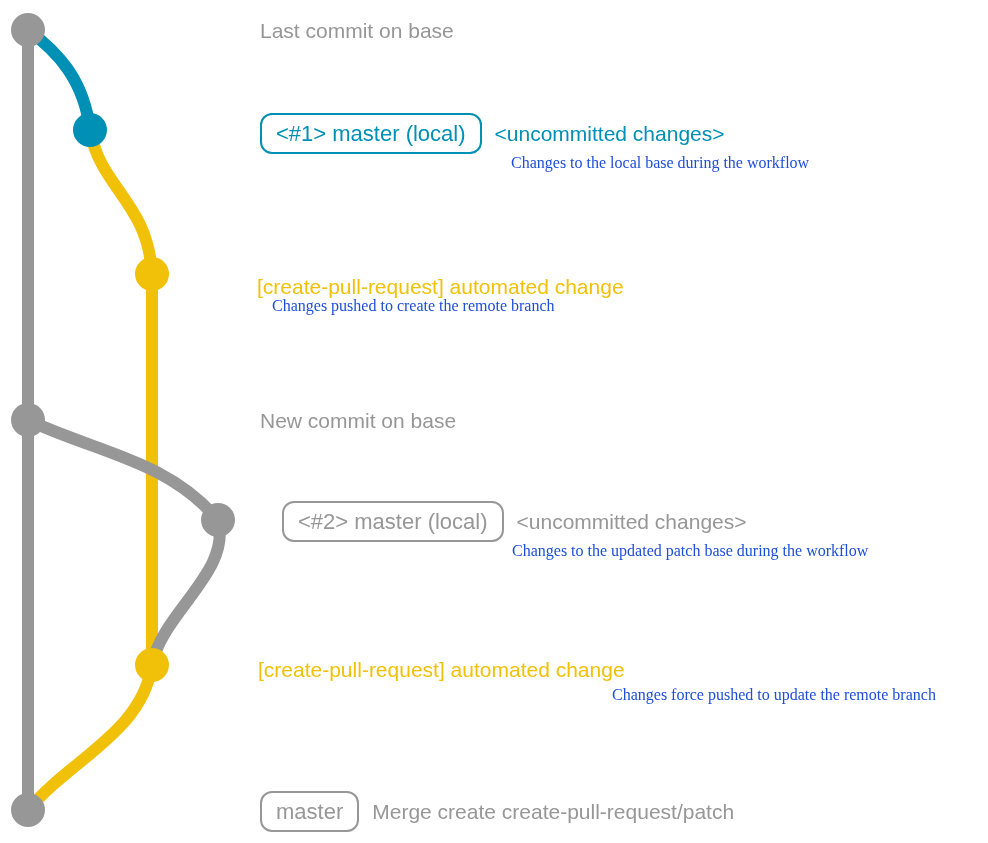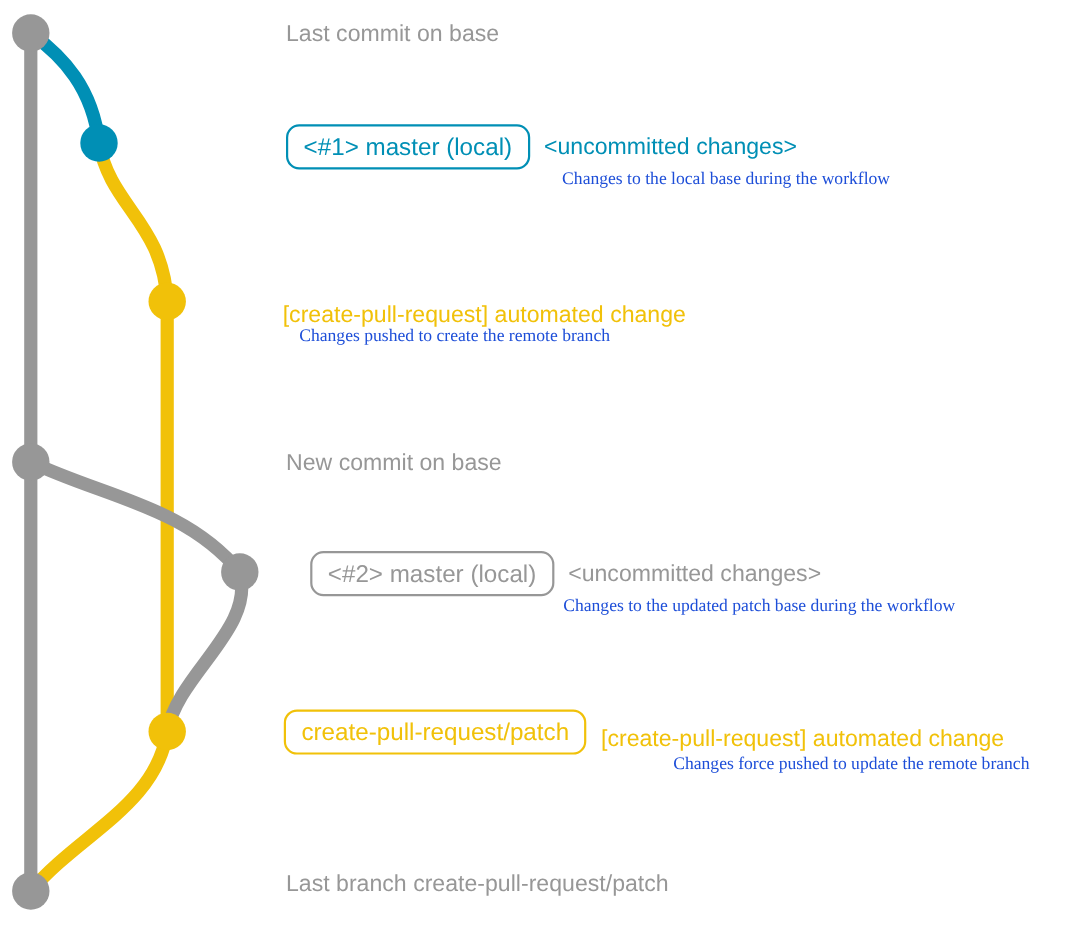--- a/index.html
+++ b/index.html
@@ -92,22 +92,22 @@
 
   <div class="abs label gray-text" style="left:260px; top:408px;">New commit on base</div>
 
   <div class="row" style="left:260px; top:501px;margin-left:22px;">
     <span class="tag tag-gray">&lt;#2&gt; master (local)</span>
     <span class="label gray-text">&lt;uncommitted changes&gt;</span>
   </div>
   <div class="abs detail" style="left:512px; top:539px;">Changes to the updated patch base during the workflow</div>
 
   <div class="row" style="left:258px; top:645px;">
-    <span class="tag tag-yellow">create-pull-request/patch</span>
     <span class="label yellow-text">[create-pull-request] automated change</span>
   </div>
   <div class="abs detail" style="left:584px; top:683px;margin-left:28px;">Changes force pushed to update the remote branch</div>
 
   <div class="row" style="left:260px; top:791px;">
-    <span class="label gray-text">Last branch create-pull-request/patch</span>
+    <span class="tag tag-gray">master</span>
+    <span class="label gray-text">Merge create create-pull-request/patch</span>
   </div>
 
 </div>
 
 </body></html>

